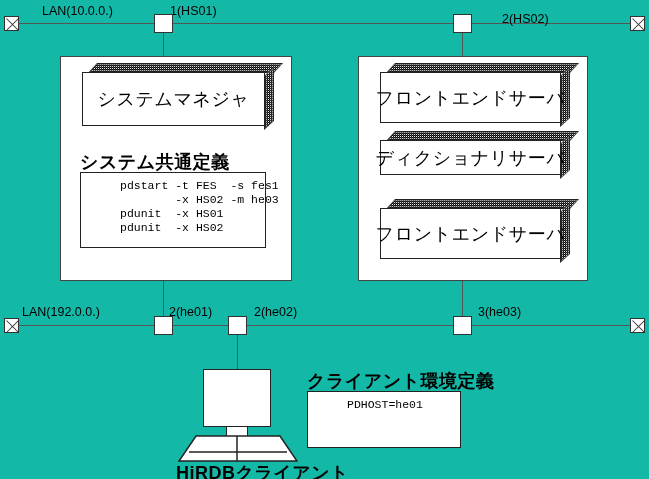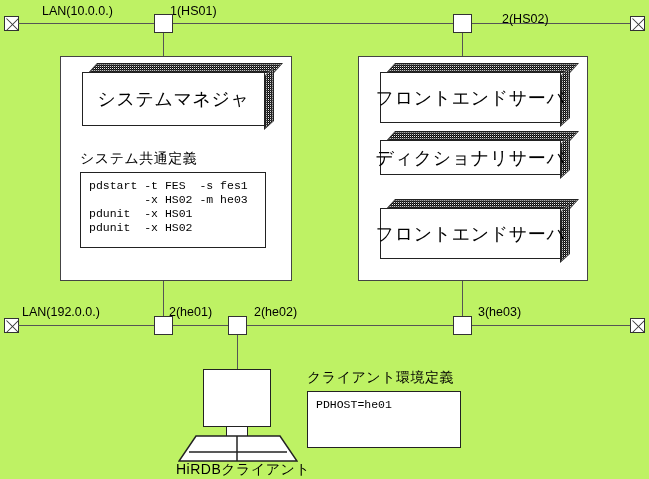--- a/index.html
+++ b/index.html
@@ -8,21 +8,21 @@
     padding: 0;
     background: #ffffff;
   }
   body {
     font-family: "Liberation Sans", "DejaVu Sans", sans-serif;
   }
   #diagram {
     position: relative;
     width: 649px;
     height: 479px;
-    background: #bef264;
+    background: #14b8a6;
     overflow: hidden;
   }
 
   
   .bus {
     position: absolute;
     height: 0;
     border-top: 1.5px solid #555555;
   }
 
@@ -135,31 +135,32 @@
   }
 
   
   .caption {
     position: absolute;
     font-size: 12.5px;
     color: #000000;
     white-space: nowrap;
   }
   .caption-jp {
-    font-size: 14px;
-    font-weight: normal;
+    font-size: 18px;
+    font-weight: bold;
     letter-spacing: 0.5px;
   }
 
   
   .defbox {
     position: absolute;
     border: 1.5px solid #222222;
     box-sizing: border-box;
     background: #ffffff;
+    padding-left: 31px;
   }
   .defbox pre {
     margin: 0;
     padding: 6px 8px;
     font-family: "Liberation Mono", "DejaVu Sans Mono", monospace;
     font-size: 11.5px;
     line-height: 14px;
     color: #000000;
     white-space: pre;
   }

